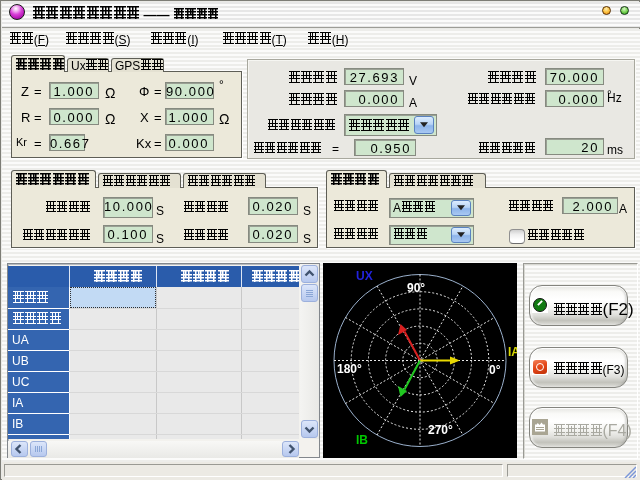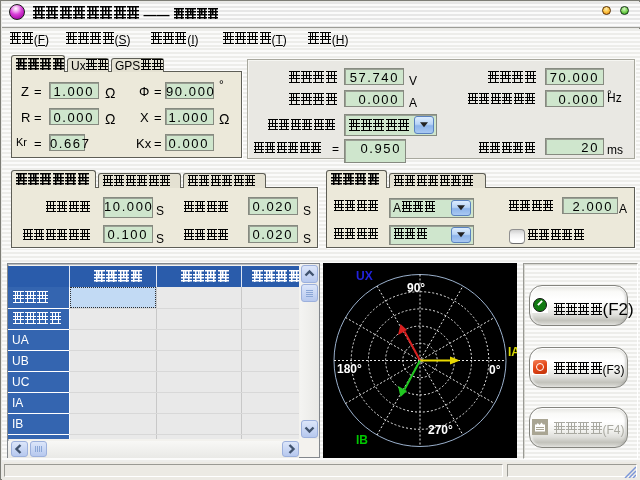--- a/index.html
+++ b/index.html
@@ -149,21 +149,21 @@
 <div class="abs lbl" style="left:153px;top:135px;font-size:13px">=</div>
 <div class="fld" style="left:164px;top:133px;width:49px;height:17px">0.000</div>
 
 <div class="grp" style="left:246px;top:58px;width:388px;height:100px"></div>
 <div class="abs lbl" style="left:287px;top:70px"><span class="z g12">
         <i></i>
         <i></i>
         <i></i>
         <i></i>
       </span></div>
-<div class="fld" style="left:343px;top:67px;width:60px;height:17px">57.740</div>
+<div class="fld" style="left:343px;top:67px;width:60px;height:17px">27.693</div>
 <div class="abs lbl" style="left:408px;top:73px">V</div>
 <div class="abs lbl" style="left:486px;top:70px"><span class="z g12">
         <i></i>
         <i></i>
         <i></i>
         <i></i>
       </span></div>
 <div class="fld" style="left:544px;top:67px;width:59px;height:17px">70.000</div>
 <div class="abs lbl" style="left:606px;top:90px">Hz</div>
 <div class="abs lbl" style="left:287px;top:92px"><span class="z g12">
@@ -203,21 +203,21 @@
 <div class="ddbtn" style="left:413px;top:115px;width:20px;height:18px"></div>
 <div class="abs lbl" style="left:252px;top:141px"><span class="z g11">
         <i></i>
         <i></i>
         <i></i>
         <i></i>
         <i></i>
         <i></i>
       </span></div>
 <div class="abs lbl" style="left:331px;top:141px">=</div>
-<div class="fld" style="left:343px;top:138px;width:62px;height:24px">0.950</div>
+<div class="fld" style="left:353px;top:138px;width:62px;height:17px">0.950</div>
 <div class="abs lbl" style="left:477px;top:141px"><span class="z g11">
         <i></i>
         <i></i>
         <i></i>
         <i></i>
         <i></i>
       </span></div>
 <div class="fld" style="left:544px;top:137px;width:59px;height:17px">20</div>
 <div class="abs lbl" style="left:606px;top:142px">ms</div>
 
@@ -510,21 +510,21 @@
 <svg class="abs" style="left:531px;top:418px" width="16" height="16">
       <path d="M3 12.5 L3 5.5 L4.7 5.5 L5.7 4 L7.6 6 L9.5 3.5 L11 5.5 L13 5.5 L13 12.5 Z" fill="#fff"></path>
       <line x1="4" y1="8.5" x2="12" y2="8.5" stroke="#a9a593" stroke-width="1"></line>
       <line x1="4" y1="10.5" x2="12" y2="10.5" stroke="#a9a593" stroke-width="1"></line>
     </svg>
 <div class="abs lbl" style="left:552px;top:421px;color:#a9a9a1"><span class="z zg g12">
         <i></i>
         <i></i>
         <i></i>
         <i></i>
-      </span><span style="font-size:12px">(F4)</span></div>
+      </span><span style="font-size:16px">(F4)</span></div>
 
 <div class="abs" style="left:1px;top:461px;width:638px;height:18px;background:#eceae4"></div>
 <div class="abs" style="left:3px;top:463px;width:499px;height:13px;border:1px solid;border-color:#9a9a94 #fff #fff #9a9a94;background:#eceae4"></div>
 <div class="abs" style="left:506px;top:463px;width:130px;height:13px;border:1px solid;border-color:#9a9a94 #fff #fff #9a9a94;background:#eceae4"></div>
 <svg class="abs" style="left:622px;top:464px" width="13" height="13">
 <g stroke="#7a96d8" stroke-width="1.5">
 <line x1="13" y1="2" x2="2" y2="13"></line>
         <line x1="13" y1="6" x2="6" y2="13"></line>
         <line x1="13" y1="10" x2="10" y2="13"></line>
 </g>

